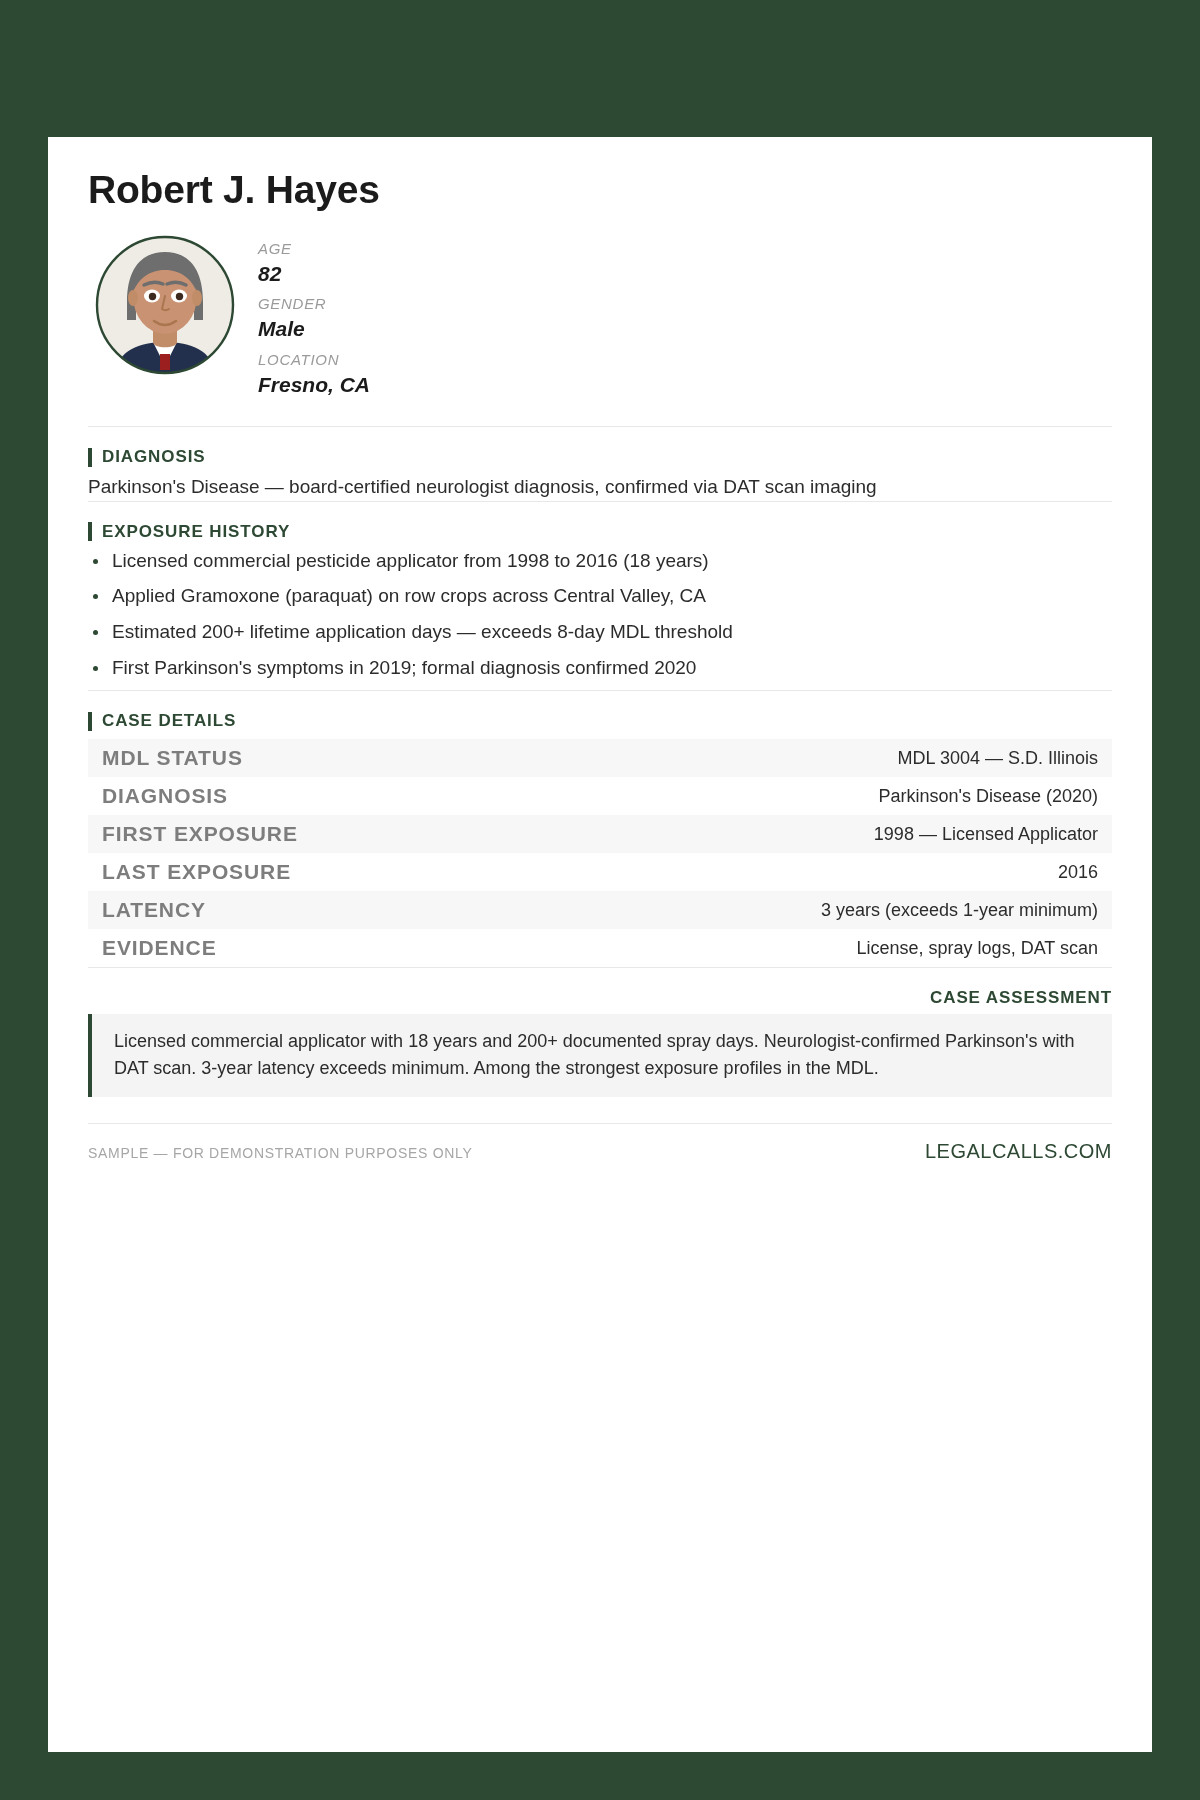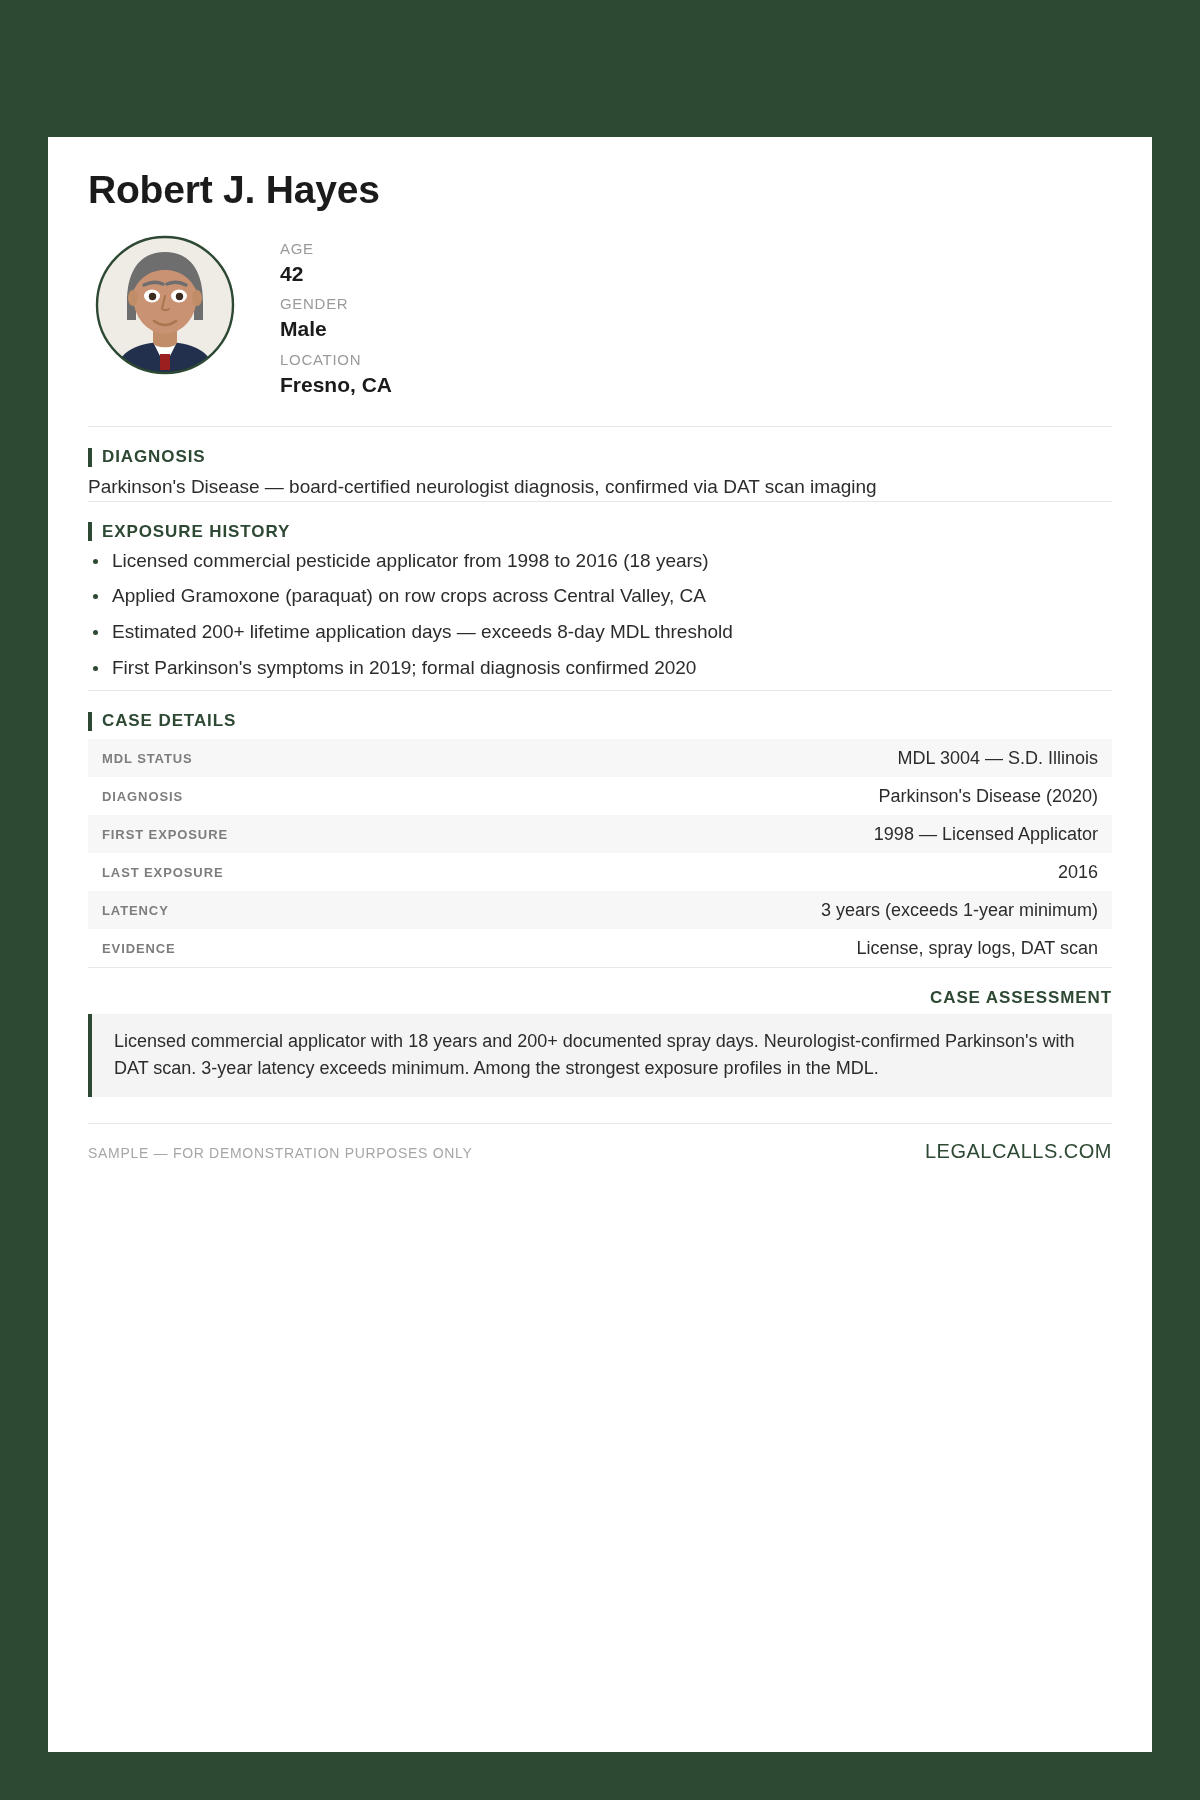--- a/index.html
+++ b/index.html
@@ -82,22 +82,23 @@
     margin-top: 22px;
     padding-bottom: 22px;
   }
   .avatar-wrap {
     width: 142px;
     height: 142px;
     flex: 0 0 142px;
     margin-left: 6px;
   }
   .meta {
-    margin-left: 44px;
+    margin-left: 22px;
     padding-top: 4px;
+    font-style: italic;
   }
   .meta-label {
     font-size: 15px;
     color: #9a9a9a;
     letter-spacing: 0.7px;
     line-height: 1.45;
   }
   .meta-value {
     font-size: 21px;
     font-weight: bold;
@@ -163,21 +164,21 @@
   
   .details-table {
     width: 100%;
     border-collapse: collapse;
     margin-top: 8px;
   }
   .details-table tr { height: 38px; }
   .details-table tr.odd { background: #f7f7f7; }
   .details-table td { padding: 0 14px; vertical-align: middle; }
   .dt-label {
-    font-size: 13px;
+    font-size: 21px;
     font-weight: bold;
     color: #7d7d7d;
     letter-spacing: 0.9px;
     white-space: nowrap;
   }
   .dt-value {
     font-size: 18px;
     color: #2c2c2c;
     text-align: right;
     white-space: nowrap;
@@ -284,21 +285,21 @@
             <path d="M71 62 L68 75 q3.5 2.5 7 0" stroke="#a9764f" stroke-width="2" fill="none" stroke-linecap="round" stroke-linejoin="round"></path>
 
             <path d="M60 87 q11 8 22 0" stroke="#a9764f" stroke-width="2.6" fill="none" stroke-linecap="round"></path>
           </g>
           <circle cx="71" cy="71" r="68" fill="none" stroke="#2d4833" stroke-width="2.4"></circle>
         </svg>
       </div>
 
       <div class="meta">
         <div class="meta-label">AGE</div>
-        <div class="meta-value">42</div>
+        <div class="meta-value">82</div>
         <div class="meta-label">GENDER</div>
         <div class="meta-value">Male</div>
         <div class="meta-label">LOCATION</div>
         <div class="meta-value">Fresno, CA</div>
       </div>
     </div>
 
     <hr class="rule">
 
     <div class="section">

